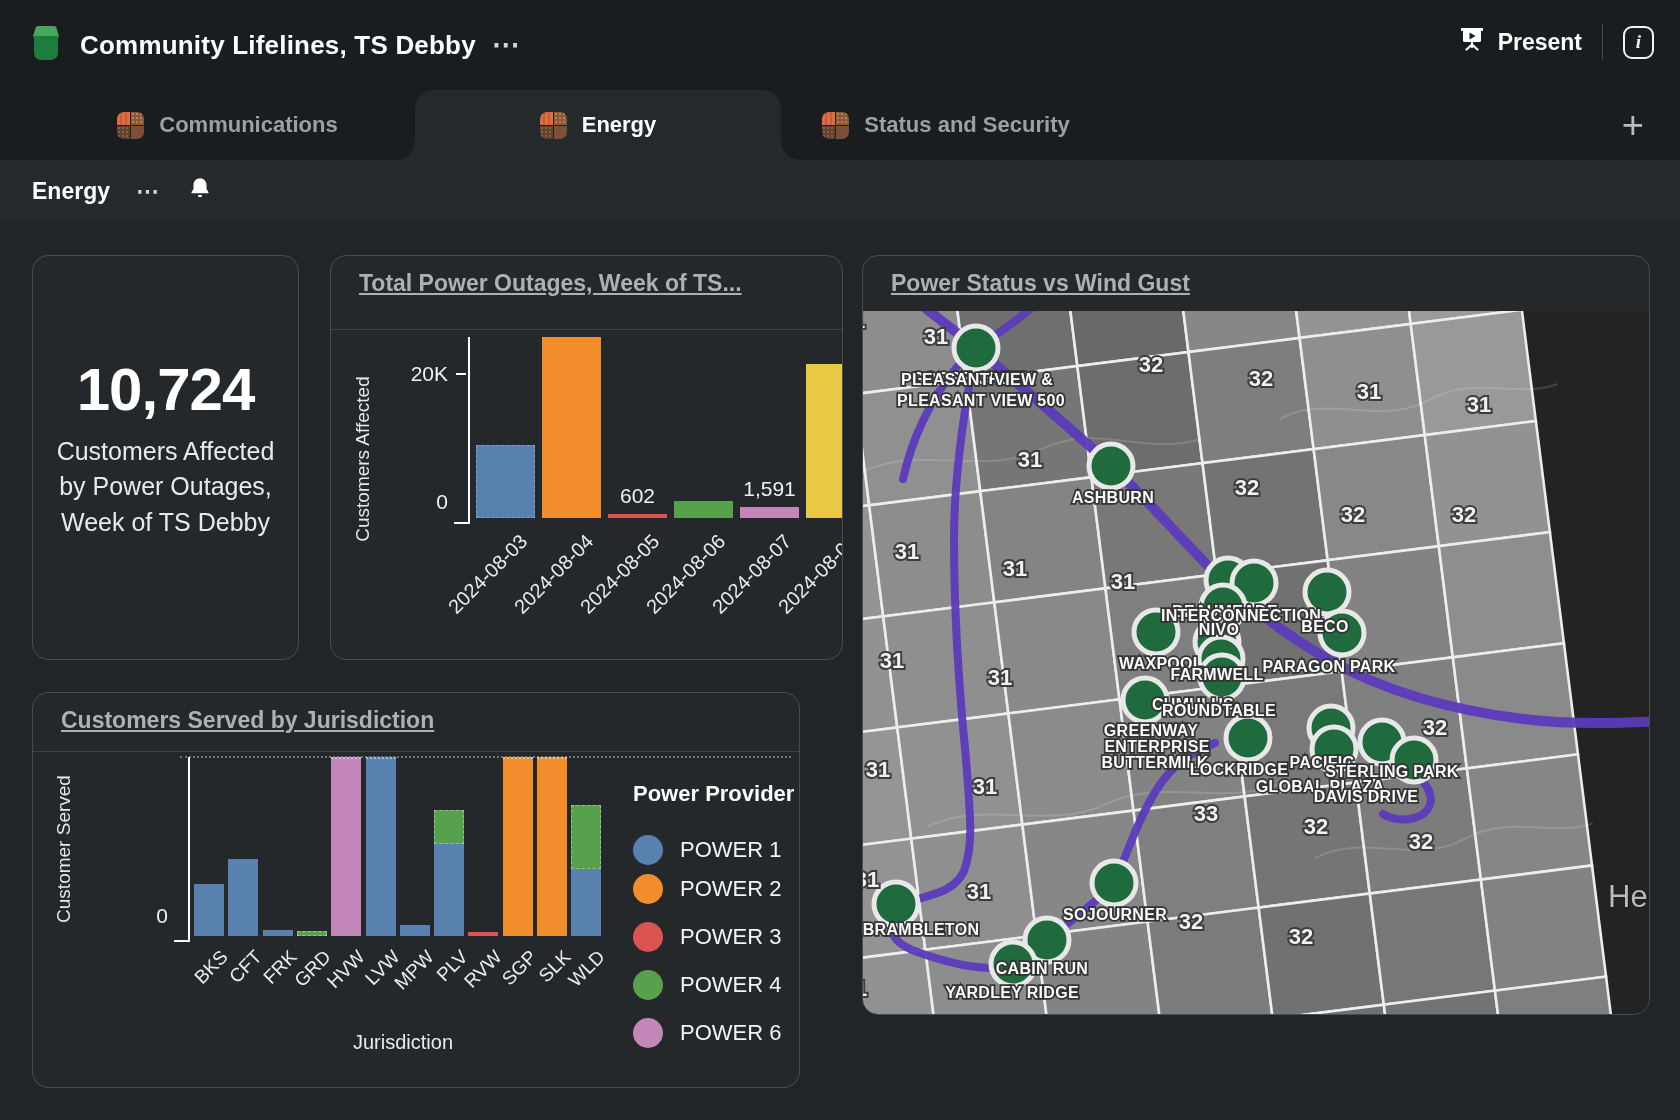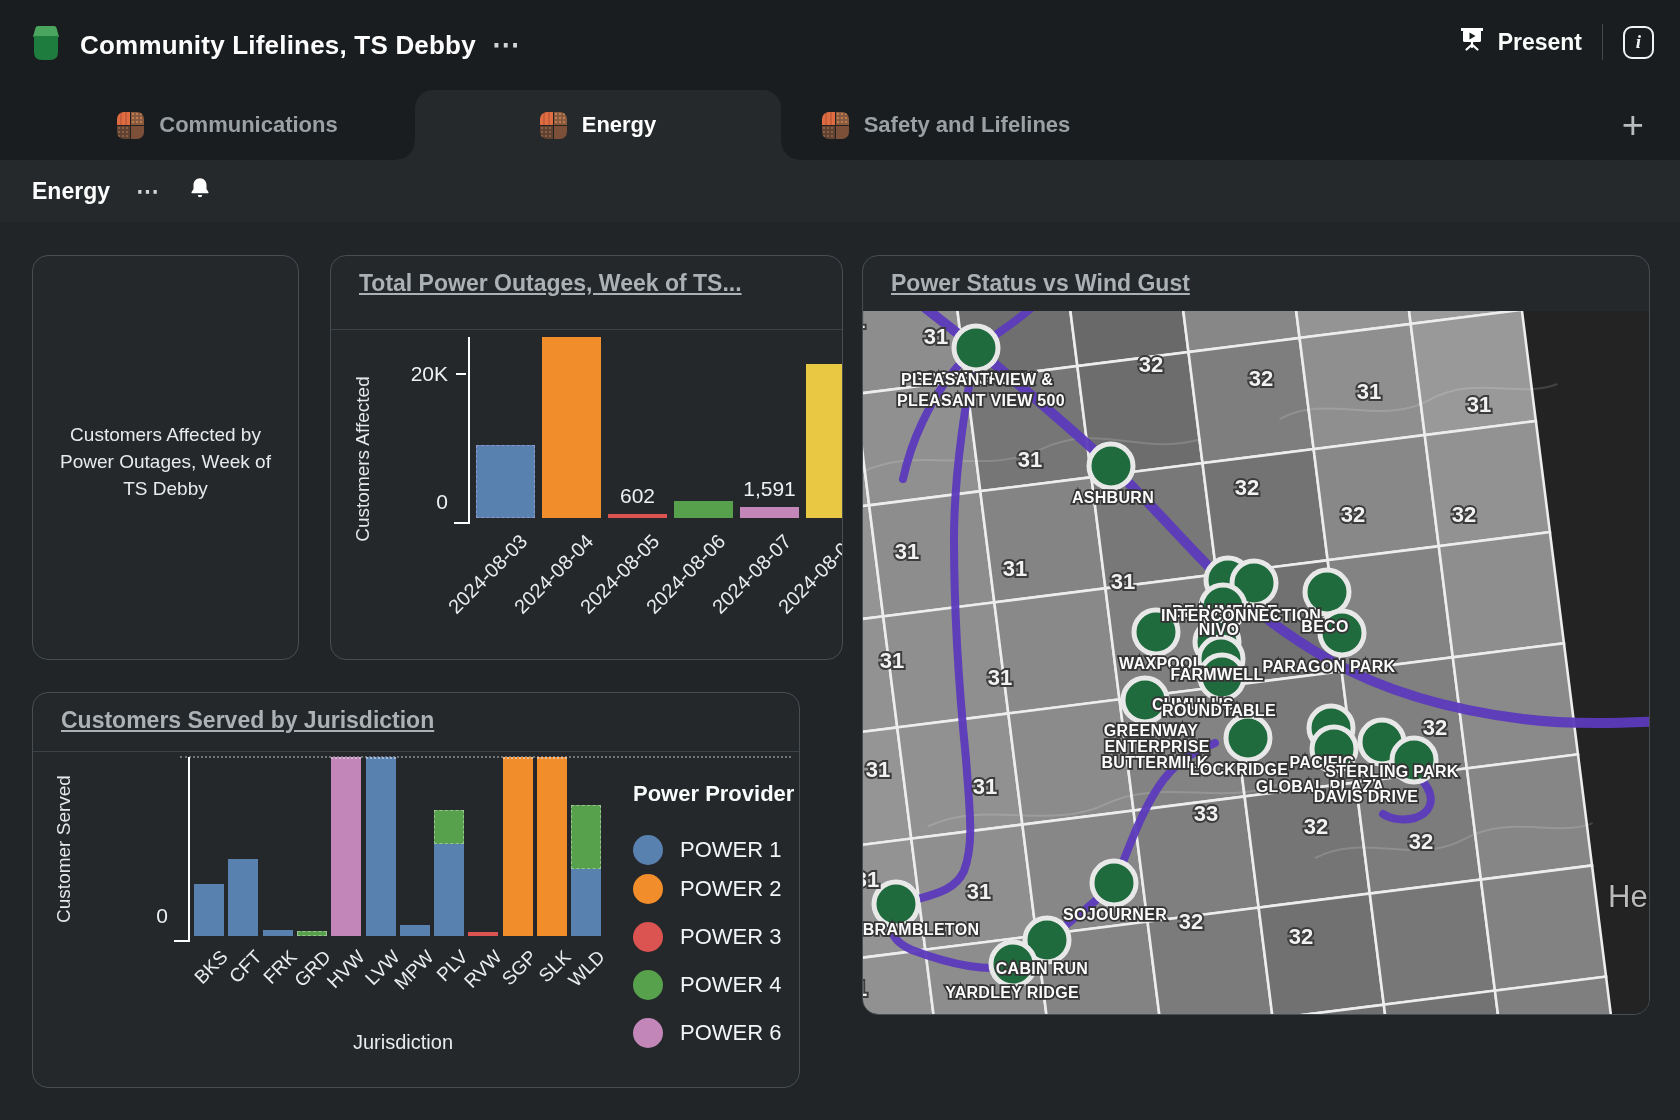--- a/index.html
+++ b/index.html
@@ -37,21 +37,21 @@
 
   
   .content { position:absolute; left:0; top:222px; width:1680px; height:898px; background:#212528; }
   .card { position:absolute; background:#24282b; border:1px solid #474d51; border-radius:16px; overflow:hidden; }
   .card-title { position:absolute; left:28px; top:14px; right:20px; font-size:23px; font-weight:700; color:#abb1b4; white-space:nowrap; overflow:hidden;text-decoration:underline; }
   .card-div { position:absolute; left:0; right:0; height:1px; background:#3c4246; }
 
   
   .indicator { display:flex; flex-direction:column; align-items:center; justify-content:center; text-align:center; }
   .ind-number { font-size:60px; font-weight:700; color:#ffffff; letter-spacing:-1px; margin-top:-20px; }
-  .ind-label { font-size:19px; color:#e8eaeb; line-height:1.42; width:235px; margin-top:10px; }
+  .ind-label { font-size:25px; color:#e8eaeb; line-height:1.42; width:235px; margin-top:10px; }
 
   
   .abs { position:absolute; }
   .axis-line { position:absolute; background:#fdfdfd; }
   .tick-label { position:absolute; font-size:21px; color:#eef0f1; text-align:right; }
   .ylab { position:absolute; font-size:19px; color:#e6e8e9; white-space:nowrap; transform:rotate(-90deg); transform-origin:center; }
   .bar { position:absolute; }
   .bar.clipped { border-top:2px dotted rgba(225,225,240,.55); }
   .bar.sel { outline:1.5px dashed rgba(175,165,225,.6); outline-offset:-1.5px; }
   .seg-dash { outline:1px dashed rgba(255,255,255,.38); outline-offset:-1px; }
@@ -122,38 +122,39 @@
       </span>
       <span>Energy</span>
     </div>
     <div class="tab" style="width: 330px;">
       <span class="tab-icon">
         <span class="q-tl"></span>
         <span class="q-tr"></span>
         <span class="q-bl"></span>
         <span class="q-br"></span>
       </span>
-      <span>Safety and Lifelines</span>
+      <span>Status and Security</span>
     </div>
     <div class="tab-add">+</div>
 </div>
 
 <div class="subheader">
   <span class="subheader-title">Energy</span>
   <span class="dots">⋯</span>
   <span>
     <svg width="26" height="26" viewBox="0 0 24 24">
       <path fill="#fdfdfd" d="M12 2 C8.7 2 6 4.7 6 8 v4 l-1.8 2.8 c-.3.5.1 1.2.7 1.2 h14.2 c.6 0 1-.7.7-1.2 L18 12 V8 C18 4.7 15.3 2 12 2 z M10 17.5 a2 2 0 0 0 4 0 z"></path>
     </svg>
   </span>
 </div>
 
 <div class="content">
 
   <div class="card indicator" style="left:32px; top:33px; width:267px; height:405px;">
+    <div class="ind-number">10,724</div>
     <div class="ind-label">Customers Affected by Power Outages, Week of TS Debby</div>
   </div>
 
   <div class="card" style="left:330px; top:33px; width:513px; height:405px;">
     <div class="card-title">Total Power Outages, Week of TS...</div>
     <div class="card-div" style="top:73px;"></div>
     <div class="abs" id="chart1" style="left:0;top:0;right:0;bottom:0;">
         <div class="ylab" style="left: -78px; top: 192px; width: 220px; text-align: center;">Customers Affected</div>
         <div class="axis-line" style="left: 137px; top: 81px; width: 2px; height: 187px;"></div>
         <div class="axis-line" style="left: 123px; top: 266px; width: 14px; height: 2px;"></div>

